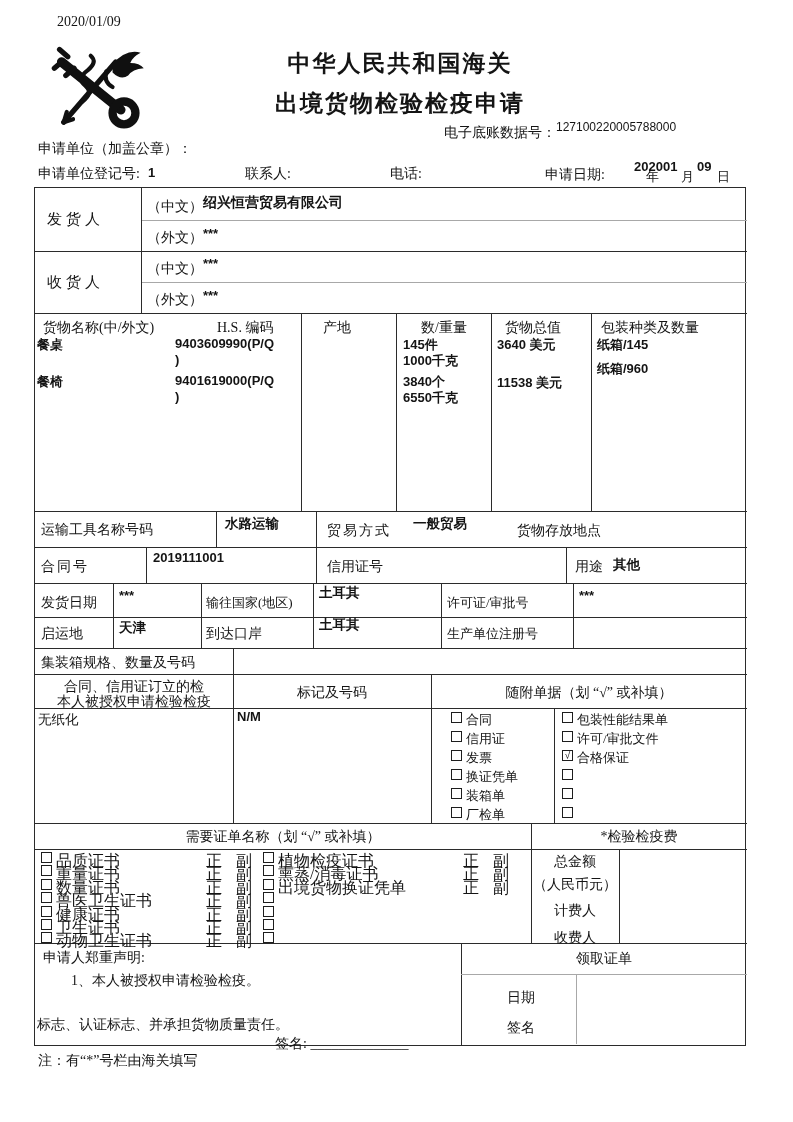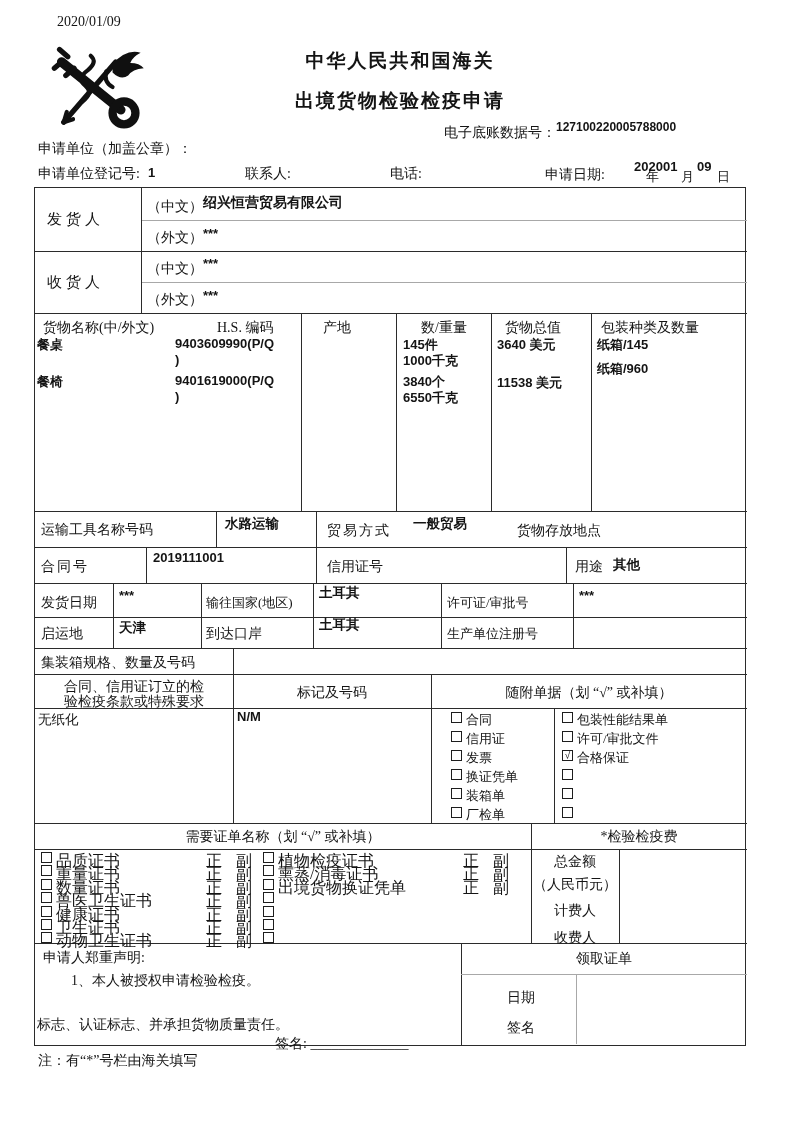--- a/index.html
+++ b/index.html
@@ -3,27 +3,27 @@
 <meta charset="utf-8">
 <style>
   *{margin:0;padding:0;box-sizing:border-box}
   html,body{width:793px;height:1122px}
   body{position:relative;background:#fff;color:#141414;font-family:"Liberation Serif",serif;overflow:hidden}
   .abs{position:absolute}
   .t{font-size:14px;white-space:nowrap}
   .ts{font-size:13px;white-space:nowrap}
   .tt{font-size:16px;white-space:nowrap}
   .v{font-family:"Liberation Sans",sans-serif;font-weight:bold;font-size:13px;white-space:nowrap}
-  .vs{font-family:"Liberation Sans",sans-serif;font-weight:bold;font-size:12px;white-space:nowrap}
+  .vs{font-family:"Liberation Sans",sans-serif;font-weight:normal;font-size:12px;white-space:nowrap}
   .hl{height:1px;background:#2b2b2b}
   .vl{width:1px;background:#2b2b2b}
   .light{background:#a8a8a8}
   .ctr{text-align:center}
   .cb{width:11px;height:11px;border:1px solid #1d1d1d;font-size:10px;line-height:9px;text-align:center;font-family:"Liberation Sans",sans-serif}
-  .title{font-weight:bold;font-size:19px;letter-spacing:2px;white-space:nowrap}
+  .title{font-weight:bold;font-size:23px;letter-spacing:2px;white-space:nowrap}
   .form{left:34px;top:187px;width:712px;height:859px;border:1px solid #2b2b2b}
 </style>
 </head>
 <body>
 
 <span class="abs t" style="left:57px;top:14px">2020/01/09</span>
 
 <svg class="abs" style="left:46px;top:46px" width="104" height="84" viewBox="0 0 100 80">
   <g fill="none" stroke="#101010" stroke-linecap="round">
     <path d="M15 15 L72 61" stroke-width="9"></path>
@@ -151,21 +151,21 @@
 
   <span class="abs t" style="left:6px;top:437px">启运地</span>
   <span class="abs v" style="left:84px;top:431px;font-size:13.5px">天津</span>
   <span class="abs t" style="left:171px;top:437px">到达口岸</span>
   <span class="abs v" style="left:284px;top:428px;font-size:13.5px">土耳其</span>
   <span class="abs ts" style="left:412px;top:437px">生产单位注册号</span>
 
   <span class="abs t" style="left:6px;top:466px">集装箱规格、数量及号码</span>
 
   <div class="abs t ctr" style="left:0;top:490px;width:198px">合同、信用证订立的检</div>
-  <div class="abs t ctr" style="left:0;top:505px;width:198px">验检疫条款或特殊要求</div>
+  <div class="abs t ctr" style="left:0;top:505px;width:198px">本人被授权申请检验检疫</div>
   <div class="abs t ctr" style="left:198px;top:496px;width:198px">标记及号码</div>
   <div class="abs t ctr" style="left:396px;top:496px;width:316px">随附单据（划 “√” 或补填）</div>
 
   <span class="abs v" style="left:3px;top:523px;font-weight:normal;font-family:'Liberation Serif',serif;font-size:13.5px">无纸化</span>
   <span class="abs v" style="left:202px;top:521px">N/M</span>
 
   <div class="abs cb" style="left:416px;top:524px"></div>
   <span class="abs ts" style="left:431px;top:523px">合同</span>
   <div class="abs cb" style="left:416px;top:543px"></div>
   <span class="abs ts" style="left:431px;top:542px">信用证</span>

